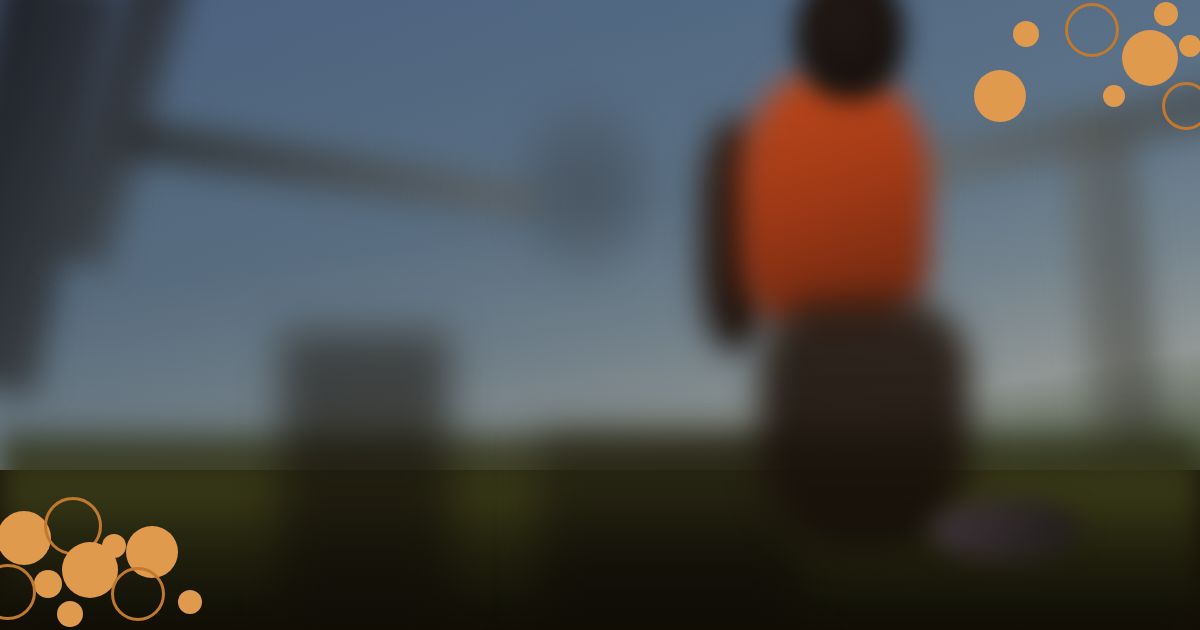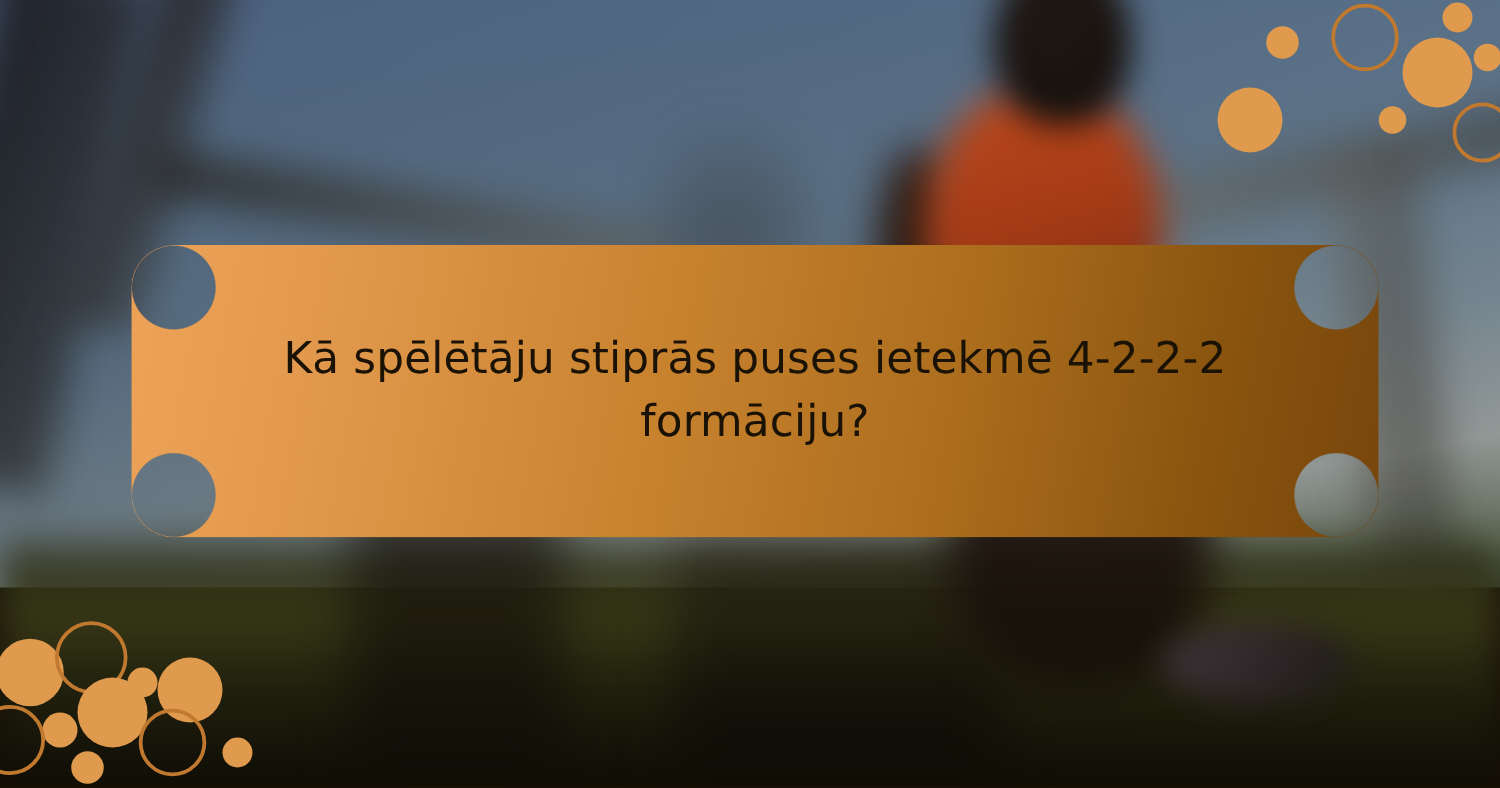--- a/index.html
+++ b/index.html
@@ -229,17 +229,14 @@
       <div class="dot solid" style="width: 24px; height: 24px; left: 102px; top: 24px; background: rgb(224, 154, 78);"></div>
       <div class="dot solid" style="width: 28px; height: 28px; left: 34px; top: 60px; background: rgb(224, 154, 78);"></div>
       <div class="dot ring" style="width: 56px; height: 56px; left: -20px; top: 54px; border-color: rgb(192, 121, 46);"></div>
       <div class="dot solid" style="width: 56px; height: 56px; left: 62px; top: 32px; background: rgb(224, 154, 78);"></div>
       <div class="dot solid" style="width: 26px; height: 26px; left: 57px; top: 91px; background: rgb(224, 154, 78);"></div>
       <div class="dot solid" style="width: 52px; height: 52px; left: 126px; top: 16px; background: rgb(224, 154, 78);"></div>
       <div class="dot ring" style="width: 54px; height: 54px; left: 111px; top: 57px; border-color: rgb(192, 121, 46);"></div>
       <div class="dot solid" style="width: 24px; height: 24px; left: 178px; top: 80px; background: rgb(224, 154, 78);"></div>
     </div>
 
-  <div id="headline-card">
-    <div id="headline-text">Kā spēlētāju stiprās puses ietekmē 4-2-2-2 formāciju?</div>
-  </div>
 
 </div>
 
 </body></html>

